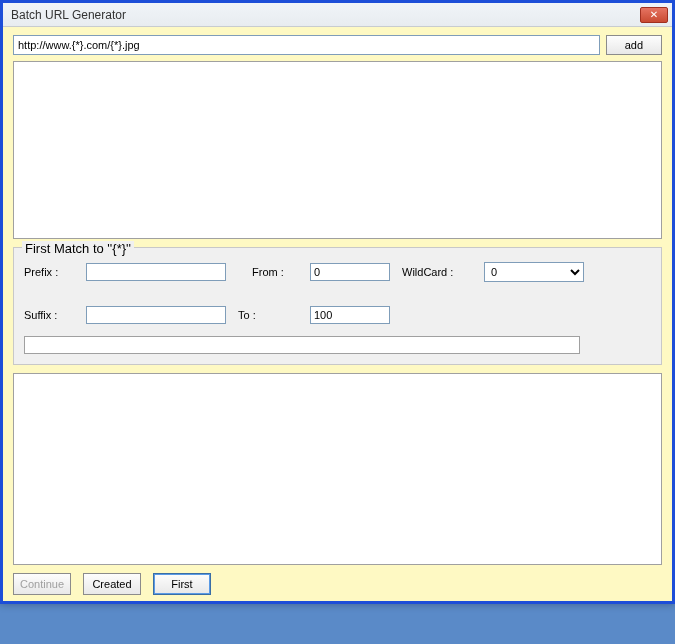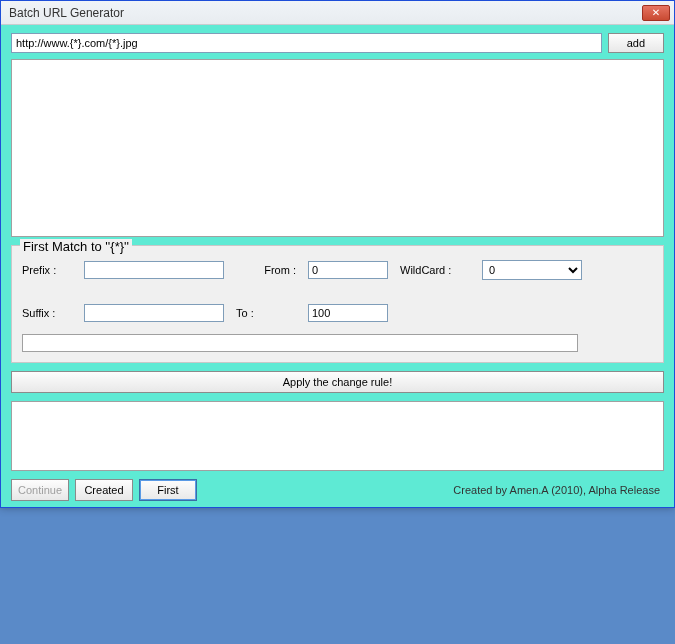--- a/index.html
+++ b/index.html
@@ -6,23 +6,23 @@
     body {
       font-family: "Segoe UI", Tahoma, sans-serif;
       font-size: 11px;
       background: #5a8ac8;
       width: 675px;
       height: 644px;
       overflow: hidden;
     }
     .window {
       width: 675px;
-      height: 508px;
+      height: 604px;
       background: #eef0f2;
-      border: 1px solid #1d4ed8;
+      border: 3px solid #1d4ed8;
       box-shadow: 0 0 8px rgba(0,0,0,0.3);
     }
     .titlebar {
       height: 24px;
       background: linear-gradient(to bottom, #f0f4f8 0%, #e8ecf0 100%);
       border-bottom: 1px solid #c8cccf;
       display: flex;
       align-items: center;
       padding: 0 4px 0 8px;
       font-size: 12px;
@@ -36,21 +36,21 @@
       border: 1px solid #a03020;
       border-radius: 2px;
       color: #fff;
       font-size: 10px;
       text-align: center;
       line-height: 13px;
       cursor: pointer;
     }
     .client {
       padding: 8px 10px 6px 10px;
-      background: #5eead4;
+      background: #fef9c3;
       height: calc(100% - 24px);
       display: flex;
       flex-direction: column;
     }
     .url-row {
       display: flex;
       gap: 6px;
       margin-bottom: 6px;
     }
     .url-input {
@@ -139,21 +139,21 @@
       height: 22px;
       background: linear-gradient(to bottom, #fdfdfd, #e8e8e8);
       border: 1px solid #8b8b8b;
       font-size: 11px;
       cursor: pointer;
       margin-bottom: 8px;
     }
     .bottom-textarea { flex: 1; margin-bottom: 8px; }
     .footer-row {
       display: flex;
-      gap: 6px;
+      gap: 12px;
       align-items: center;
     }
     .footer-btn {
       height: 22px;
       width: 58px;
       background: linear-gradient(to bottom, #fdfdfd, #e8e8e8);
       border: 1px solid #8b8b8b;
       font-size: 11px;
       cursor: pointer;
     }
@@ -190,46 +190,44 @@
 
     <div class="textarea-box top-textarea"></div>
 
     <div class="fieldset">
       <div class="fieldset-legend">First Match to ''{*}''</div>
 
       <div class="field-grid">
         <span class="field-label">Prefix :</span>
         <input class="field-input" type="text" value="" style="">
 
-        <span class="field-label" style="text-align:right">From :</span>
+        <span class="field-label" style="text-align:center">From :</span>
         <input class="field-input" type="text" value="0" style="">
 
         <span class="field-label">WildCard :</span>
         <select class="select-combo">
           <option>0</option>
         </select>
 
         <span class="field-label">Suffix :</span>
         <input class="field-input" type="text" value="" style="">
 
         <span class="field-label" style="text-align:left">To :</span>
         <input class="field-input" type="text" value="100" style="">
 
         <span></span>
         <span></span>
       </div>
 
       <input class="long-input" type="text" value="" style="">
     </div>
 
-    <button class="apply-btn">Apply the change rule!</button>
 
     <div class="textarea-box bottom-textarea"></div>
 
     <div class="footer-row">
       <button class="footer-btn disabled" disabled="">Continue</button>
       <button class="footer-btn">Created</button>
       <button class="footer-btn default">First</button>
-      <span class="credit">Created by Amen.A (2010), Alpha Release</span>
     </div>
 
   </div>
 </div>
 
 </body></html>

